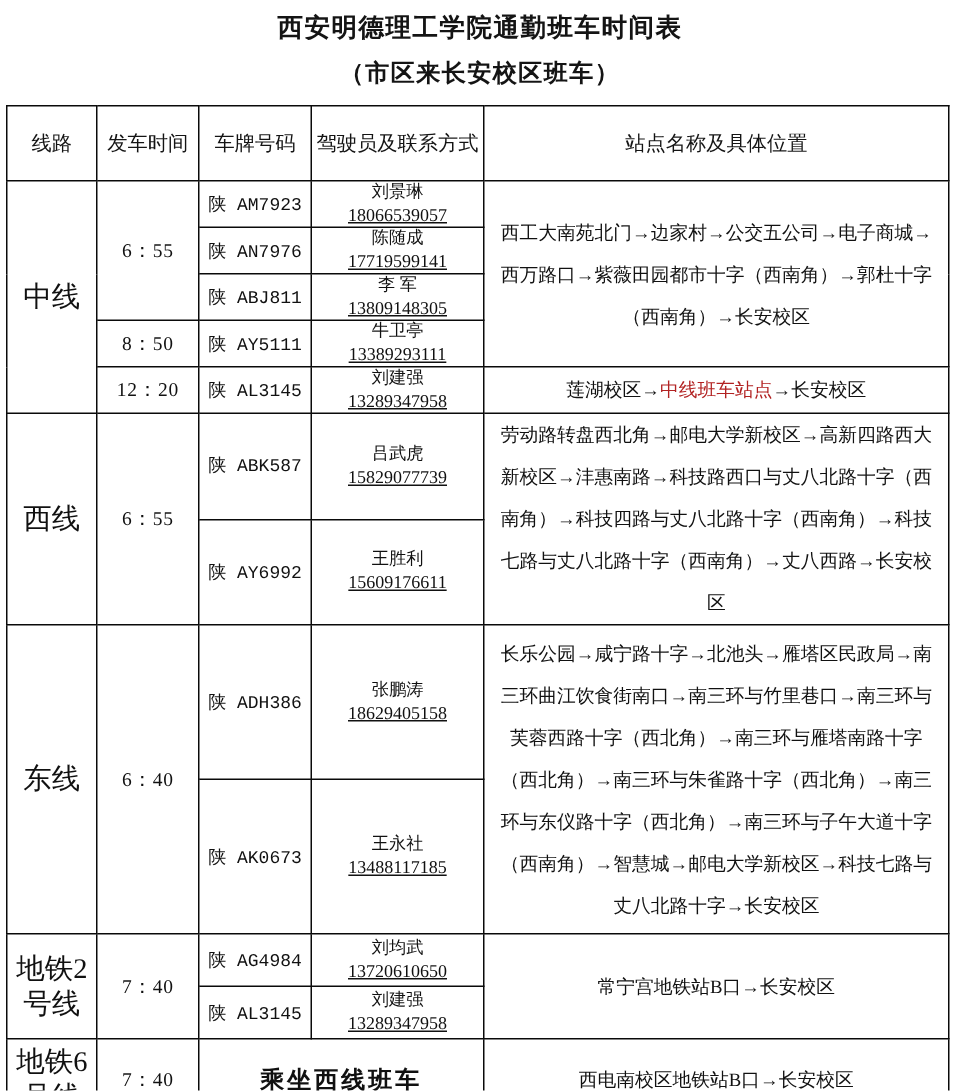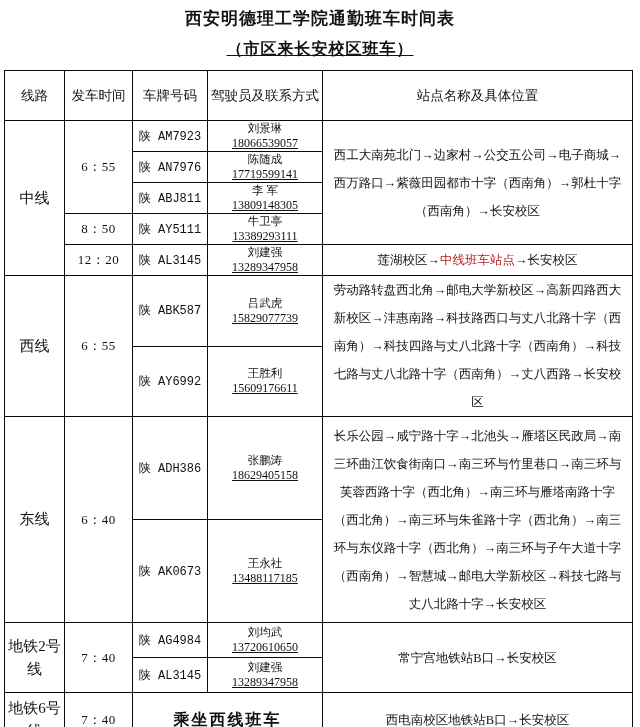--- a/index.html
+++ b/index.html
@@ -8,21 +8,21 @@
     font-family:"Liberation Serif","DejaVu Serif",serif;
     color:#111;
   }
   .page{width:640px;height:576px;position:relative;}
   .title{
     text-align:center;font-size:17px;font-weight:bold;
     padding-top:7px;letter-spacing:1px;color:#141414;
   }
   .subtitle{
     text-align:center;font-size:16px;font-weight:bold;
-    margin-top:9px;letter-spacing:1px;color:#141414;text-decoration:underline;
+    margin-top:9px;letter-spacing:1px;color:#141414;
   }
   table.schedule{
     border-collapse:collapse;table-layout:fixed;
     width:628px;margin:10px 0 0 4px;
     background:#fff;
   }
   .schedule th,.schedule td{
     border:1.5px solid #0a0a0a;
     text-align:center;vertical-align:middle;
     padding:1px 3px;
@@ -32,21 +32,21 @@
   col.c-time{width:68px;}
   col.c-plate{width:75px;}
   col.c-driver{width:115px;}
   col.c-station{width:310px;}
   tr.h50{height:50px;}
   tr.h31{height:31px;}
   tr.h55{height:55px;}
   tr.h103{height:103px;}
   tr.h35{height:35px;}
   .schedule th{font-size:13.5px;font-weight:normal;color:#141414;}
-  td.route{font-size:15px;line-height:23px;}
+  td.route{font-size:19px;line-height:23px;}
   td.time{font-size:13px;letter-spacing:0.5px;}
   td.plate{font-size:12px;font-family:Liberation Mono, monospace;}
   td.driver{font-size:11.5px;line-height:15px;padding:0 2px;}
   td.driver .phone{font-size:12px;text-decoration:underline;}
   td.station{
     font-size:12.5px;line-height:28px;padding:0 8px;
     text-align:center;
   }
   td.station.compact{line-height:18px;}
   td.note-cell{font-size:16px;font-weight:bold;letter-spacing:2px;}

